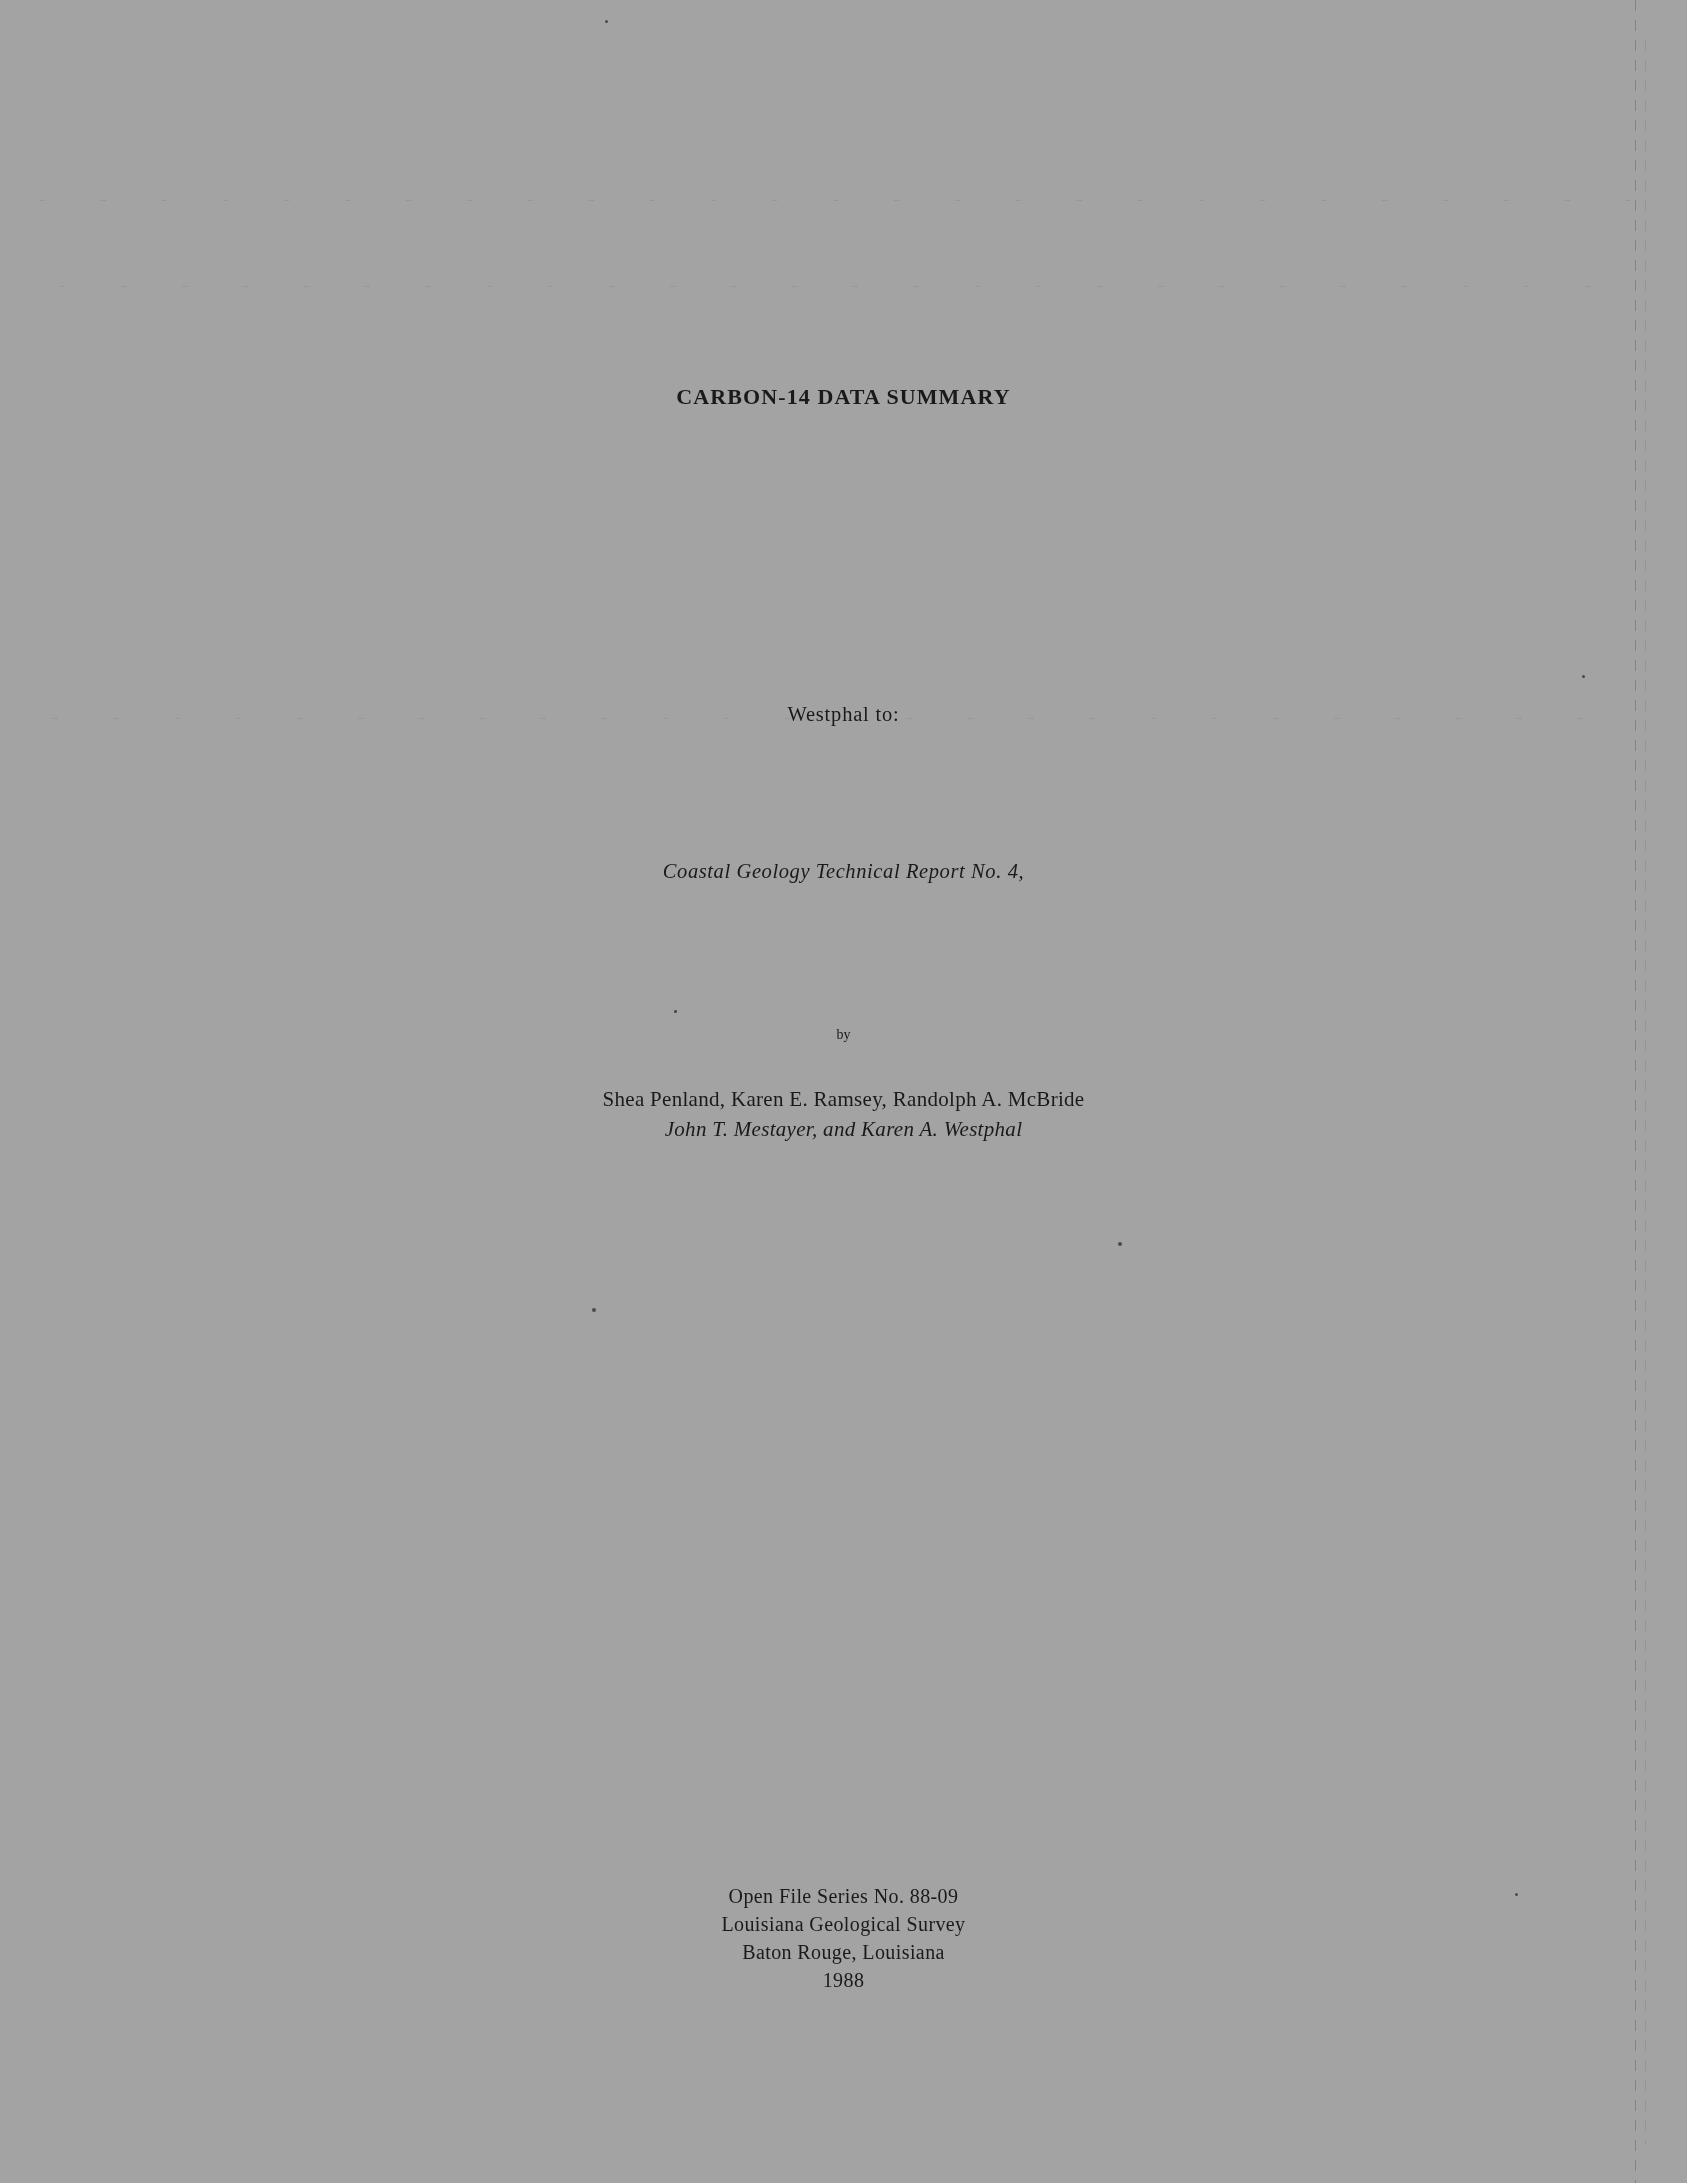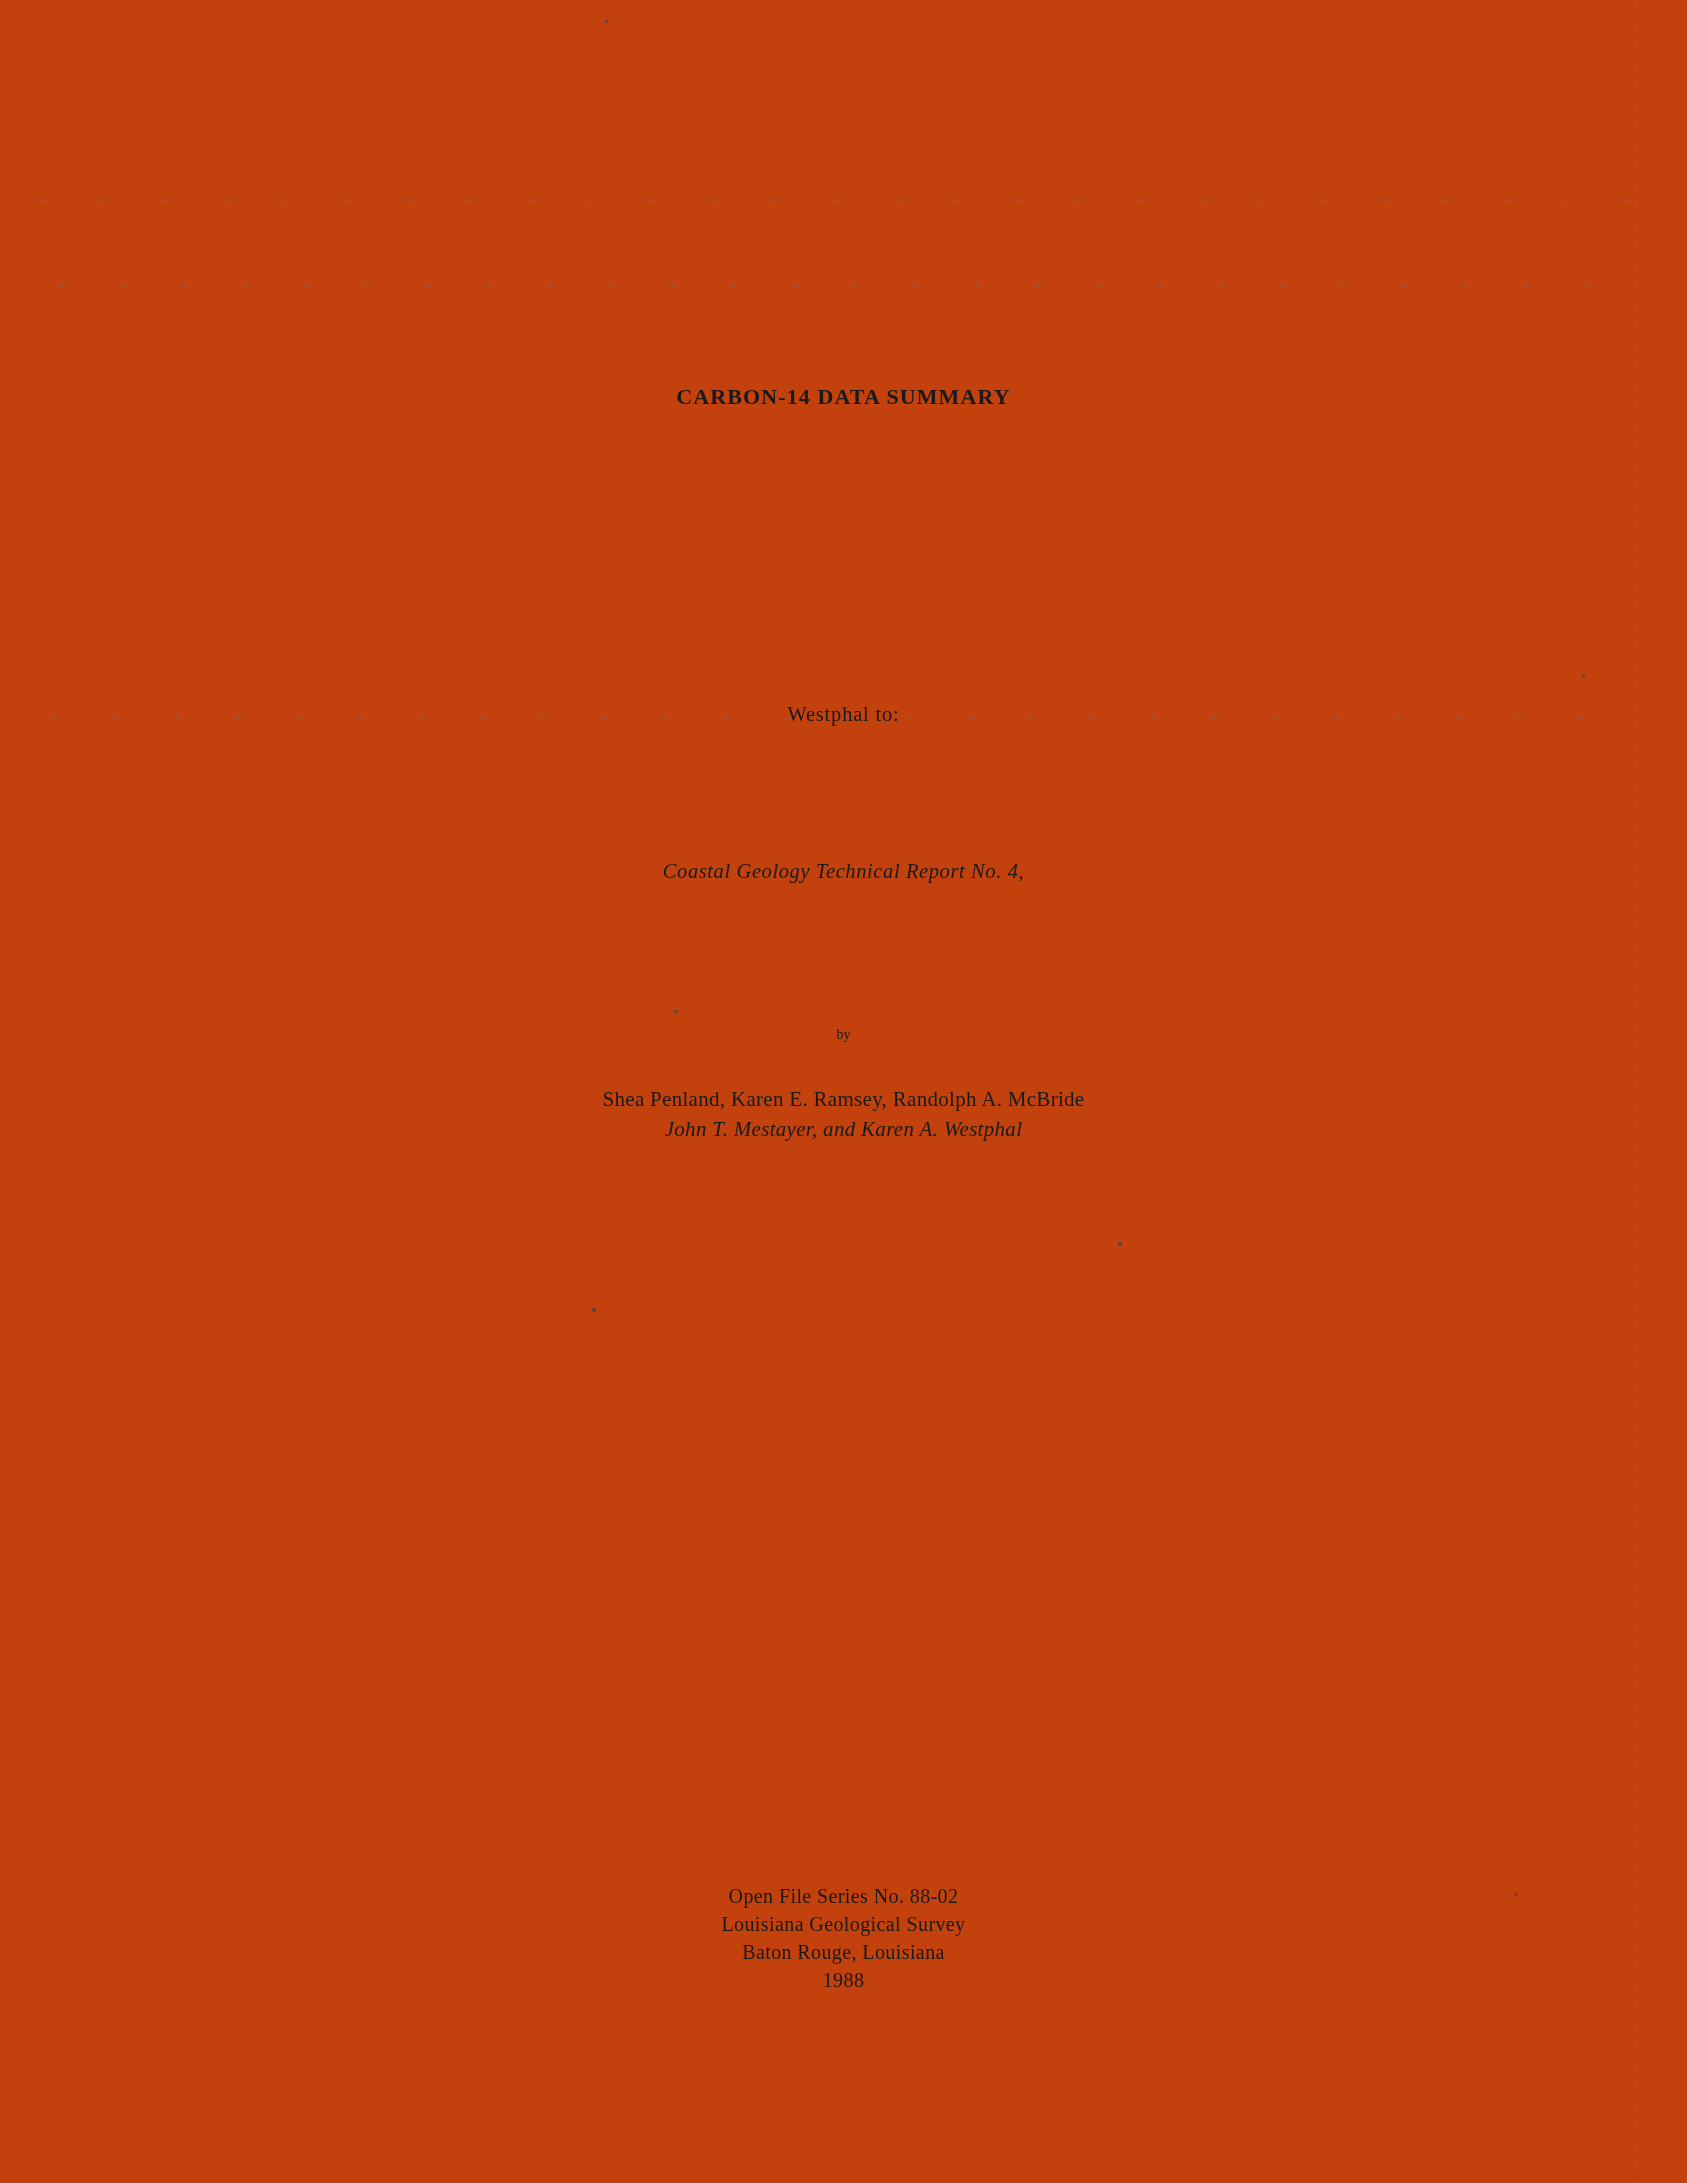--- a/index.html
+++ b/index.html
@@ -4,21 +4,21 @@
 <style>
   html, body {
     margin: 0;
     padding: 0;
     background: #ffffff;
   }
   .page {
     position: relative;
     width: 1687px;
     height: 2183px;
-    background: #c2410c;
+    background: #a3a3a3;
     overflow: hidden;
     font-family: "Liberation Serif", serif;
     color: #1a1a1a;
   }
 
   
   .speckle-row {
     position: absolute;
     height: 1.3px;
     background: repeating-linear-gradient(
@@ -156,20 +156,20 @@
 
   <div class="report-line" style="top:860px;">Coastal Geology Technical Report No. 4,</div>
 
 
   <div class="by-line" style="top:1027px;">by</div>
 
   <div class="authors" style="top:1085px;">Shea Penland, Karen E. Ramsey, Randolph A. McBride</div>
   <div class="authors" style="top:1115px;font-style:italic;">John T. Mestayer, and Karen A. Westphal</div>
 
   <div class="imprint" style="top:1882px;">
-    <div>Open File Series No. 88-02</div>
+    <div>Open File Series No. 88-09</div>
     <div>Louisiana Geological Survey</div>
     <div>Baton Rouge, Louisiana</div>
     <div>1988</div>
   </div>
 
 </div>
 
 
 </body></html>

